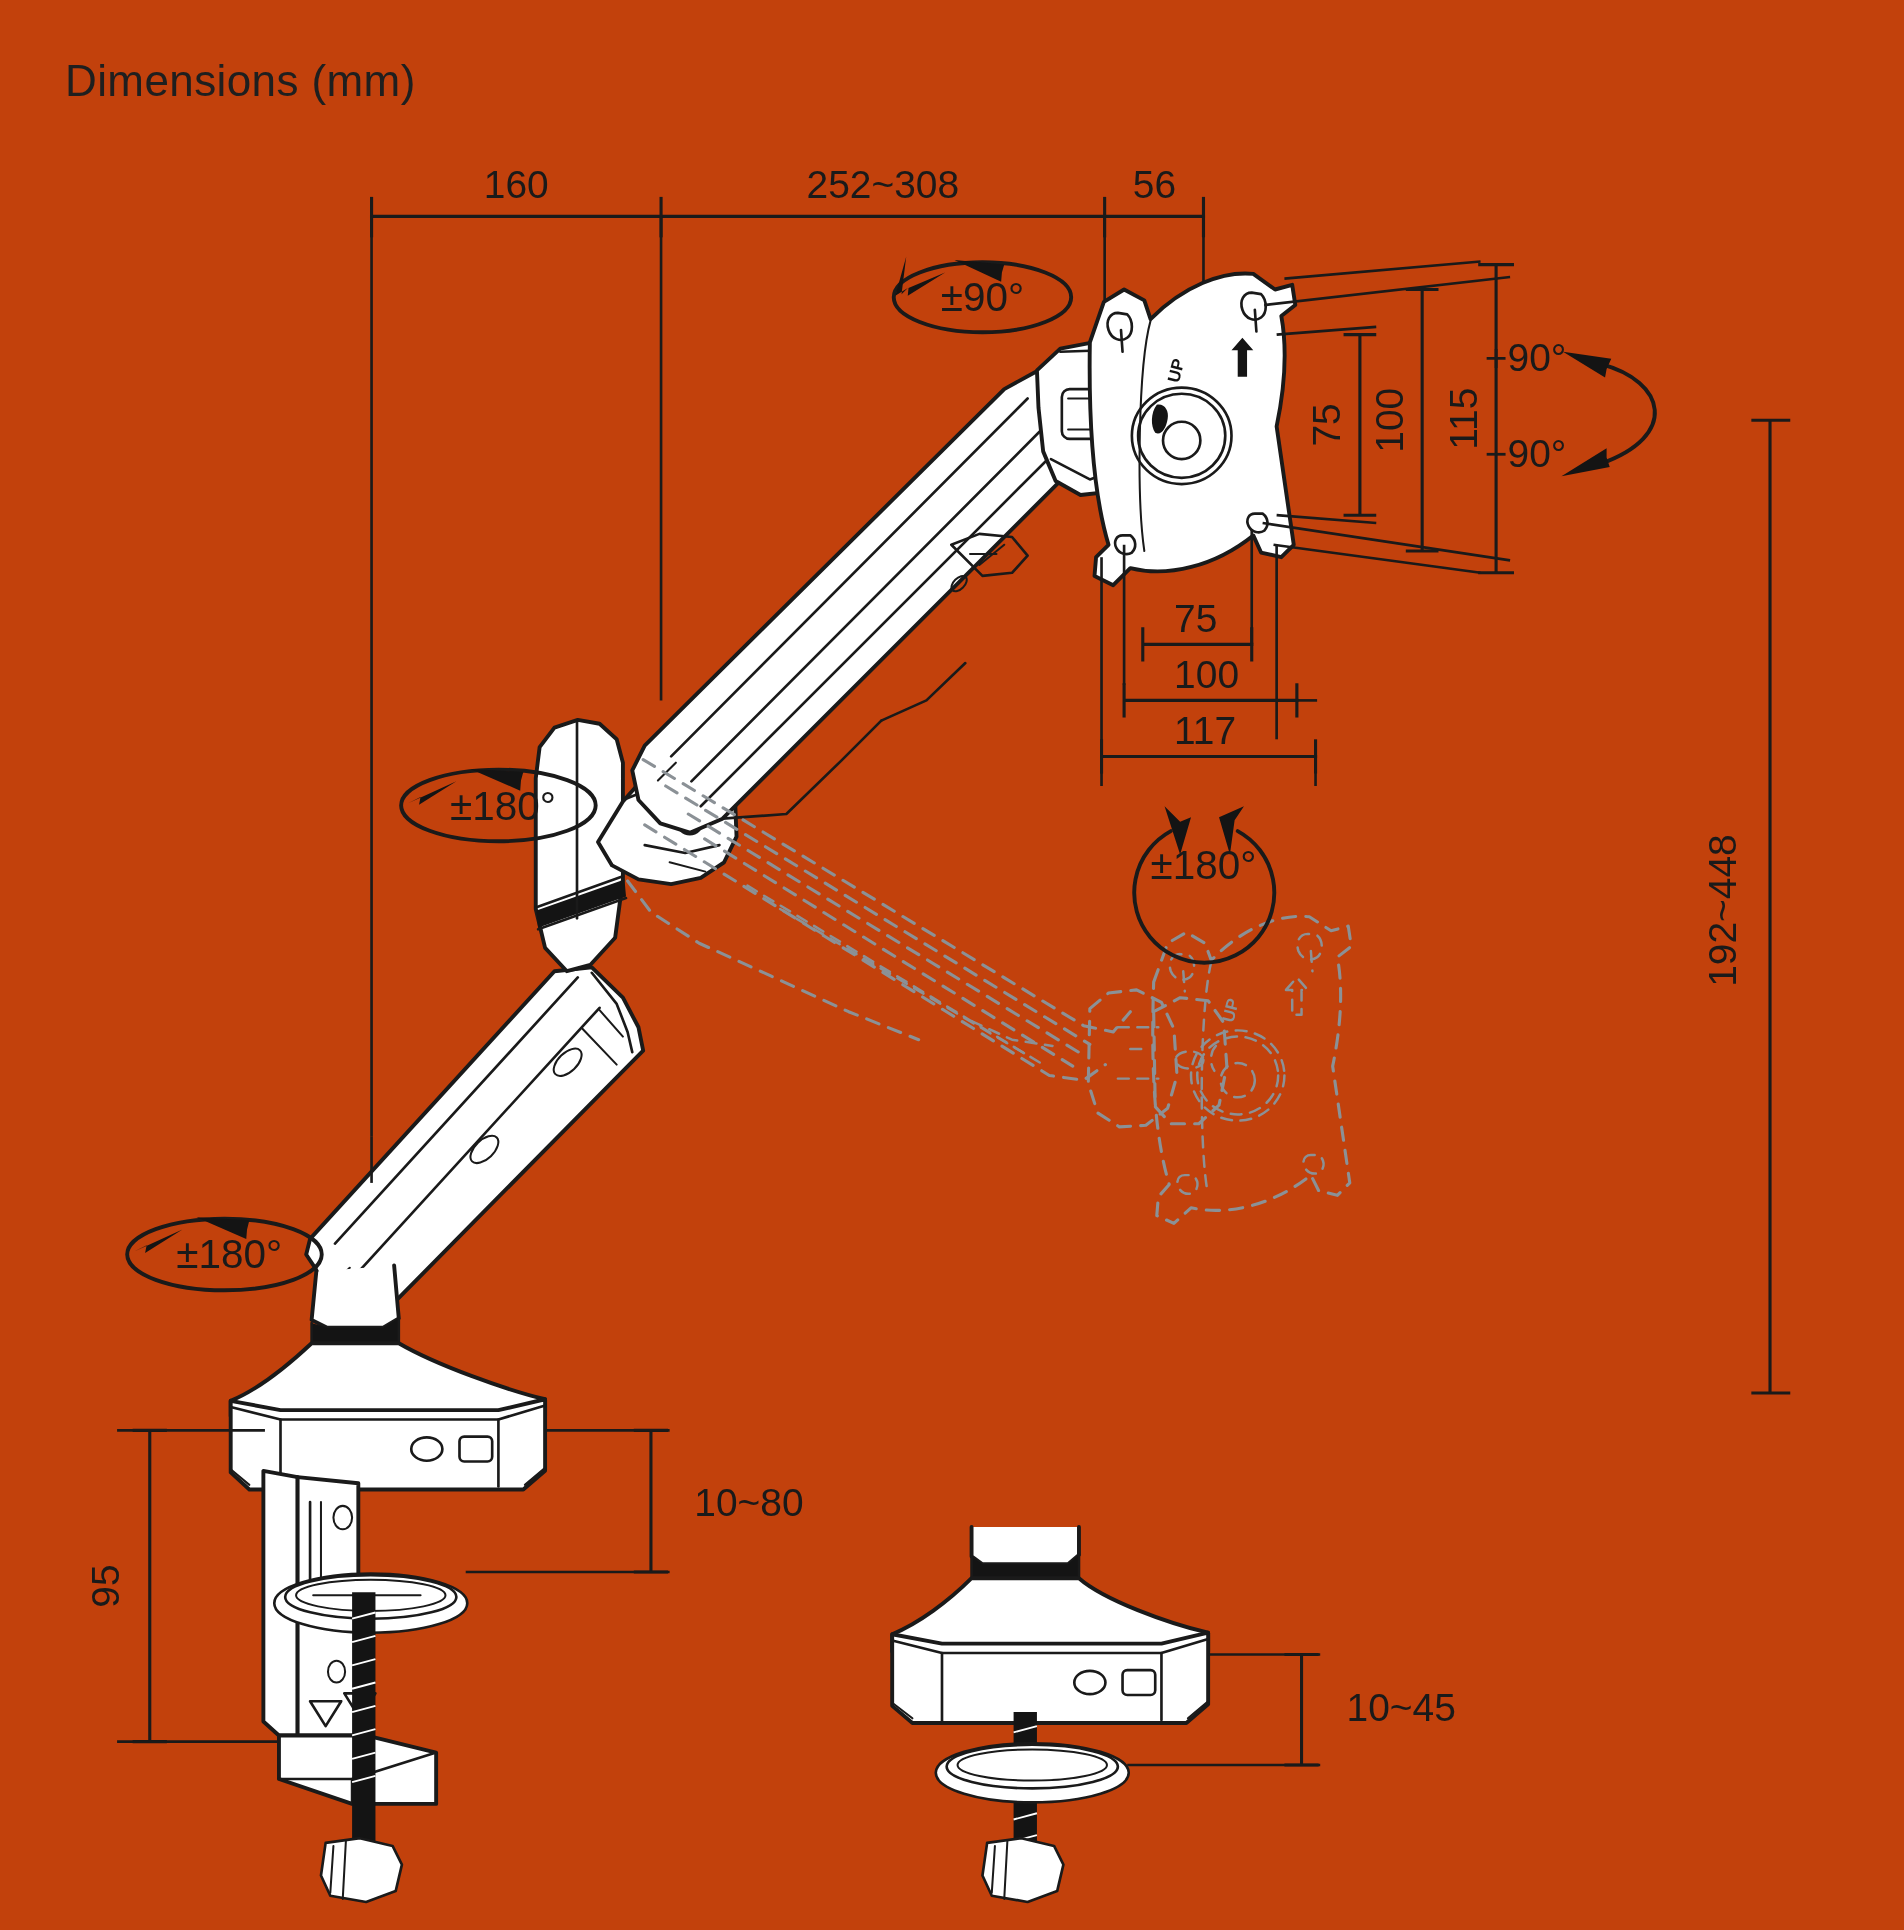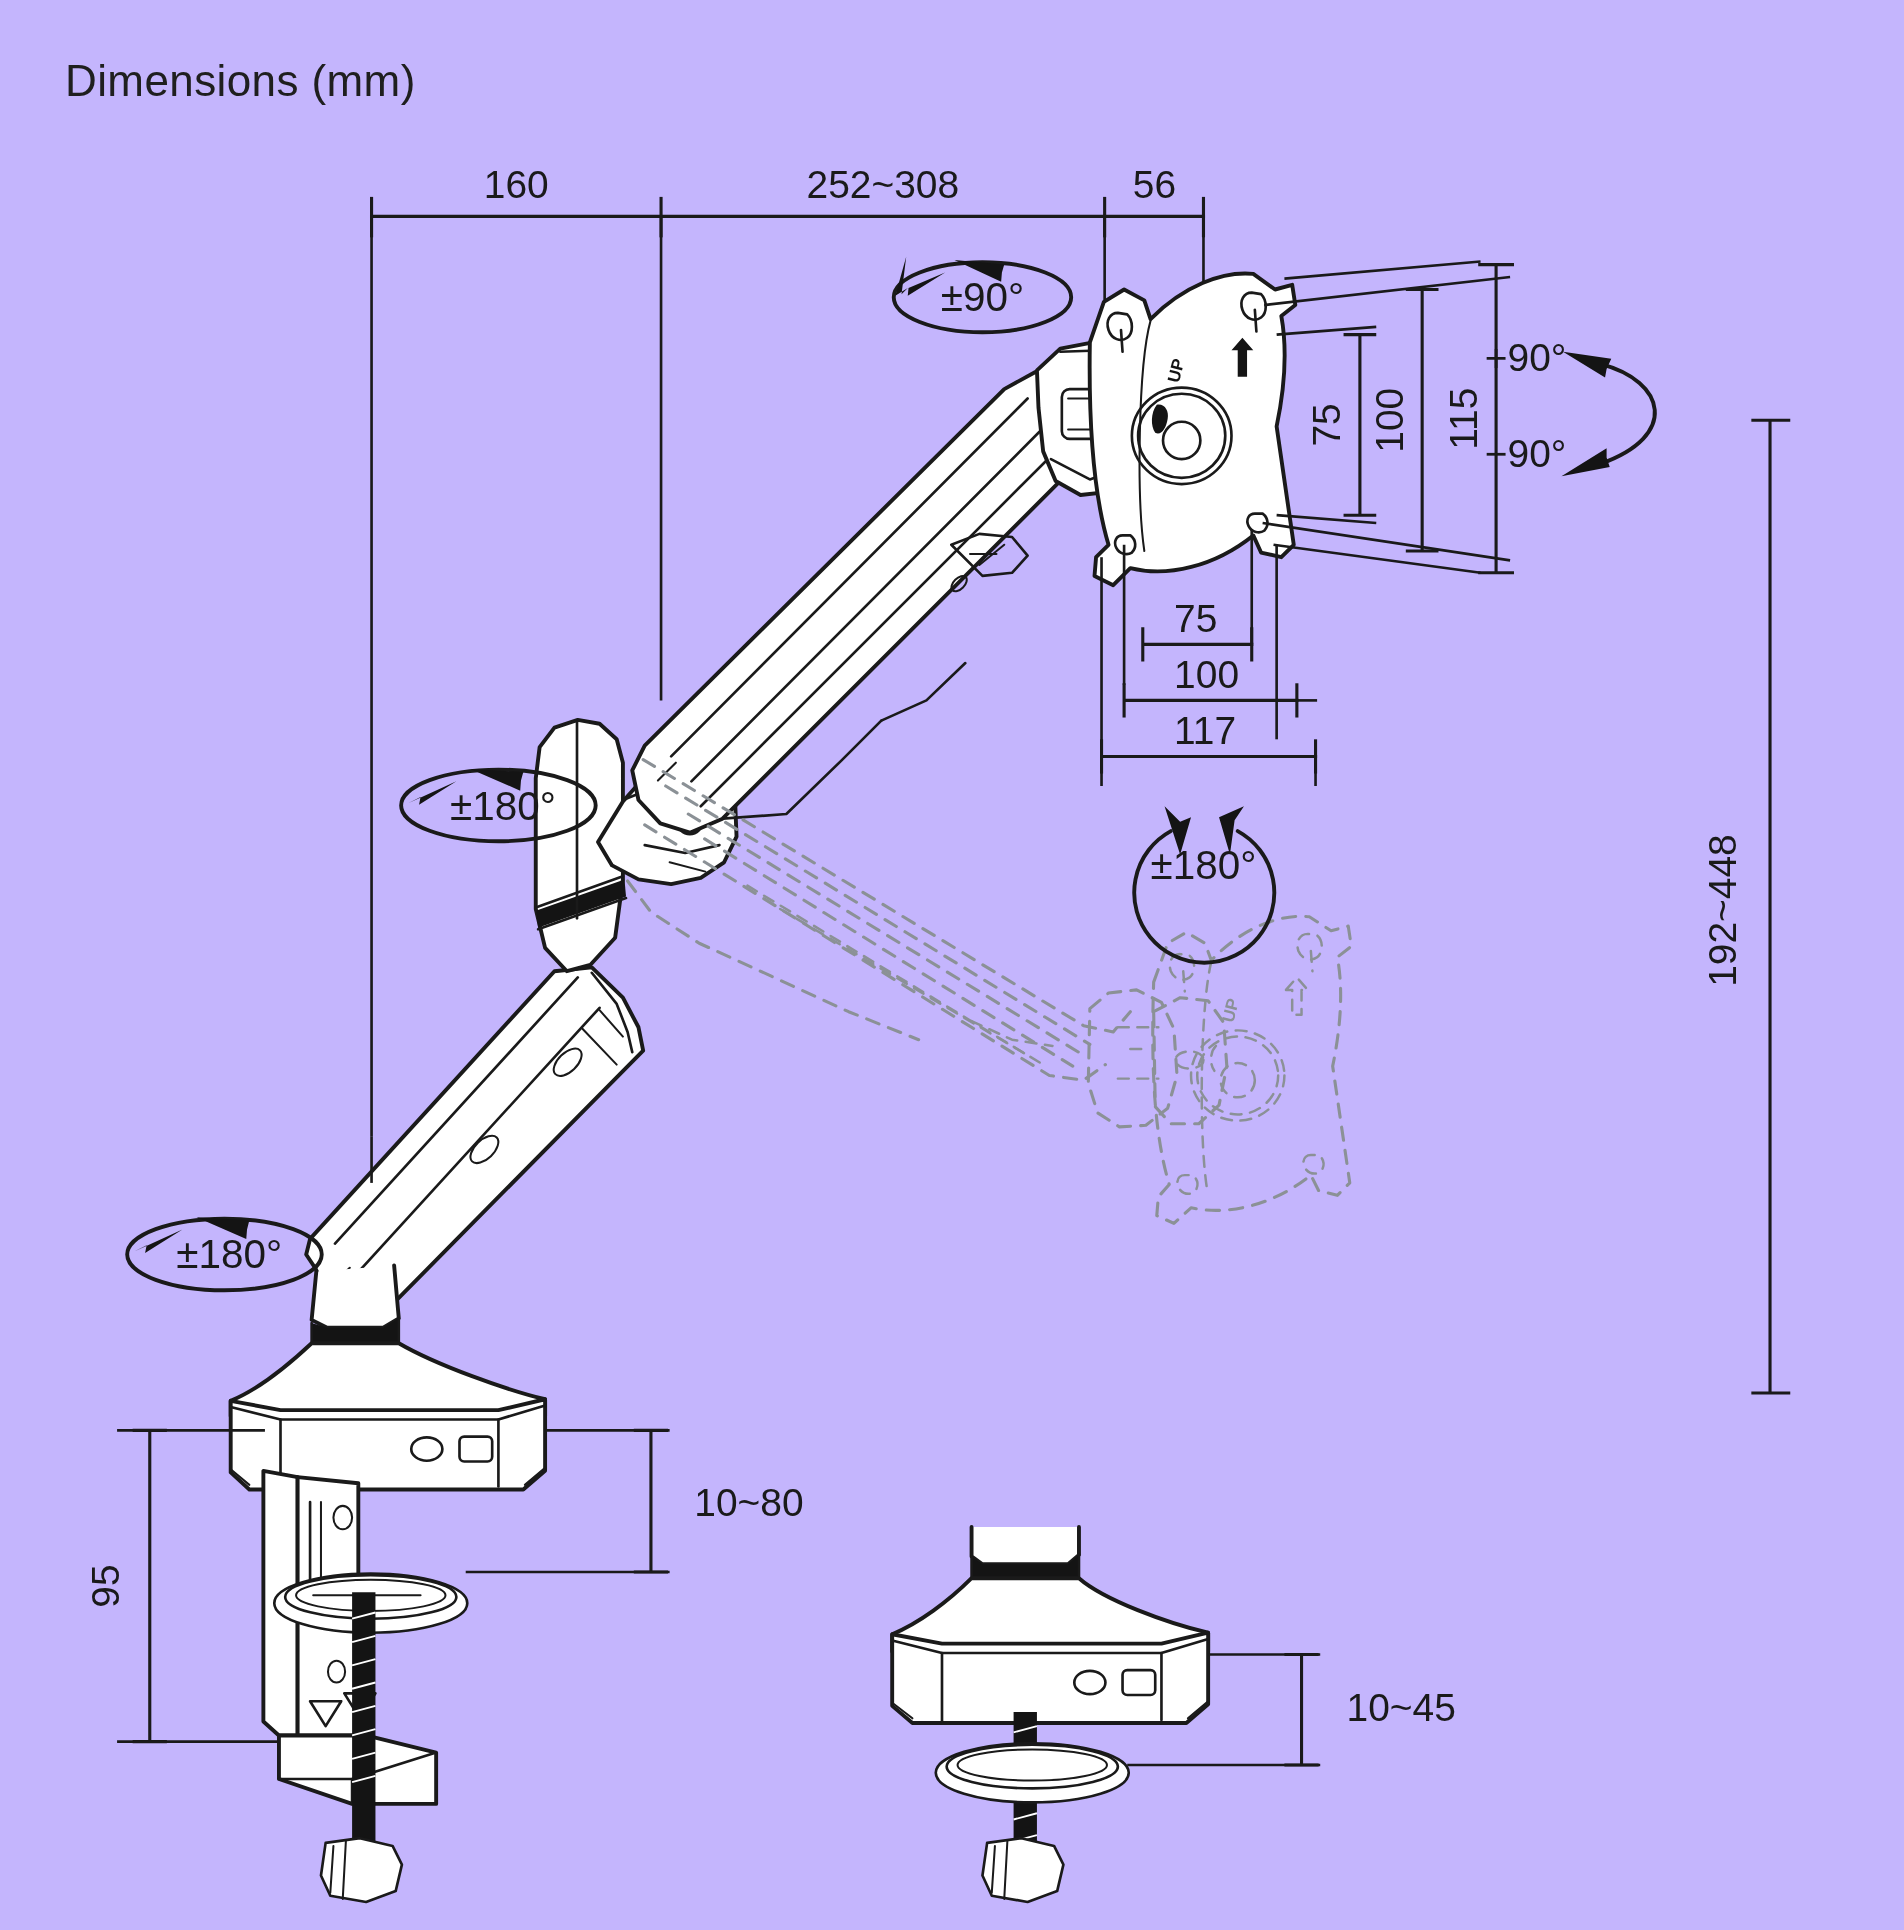--- a/index.html
+++ b/index.html
@@ -2,21 +2,21 @@
 <html style="font-size:12.5px"><head>
 <meta charset="utf-8">
 <style>
   html,body{margin:0;padding:0;background:#ffffff;}
   body{
     width:1905px;height:1930px;
     font-family:"Liberation Sans", sans-serif;
     color:#1a1a1a;
     overflow:hidden;
   }
-  #sheet{position:relative;width:1905px;height:1930px;background:#c4b5fd;}
+  #sheet{position:relative;width:1905px;height:1930px;background:#c2410c;}
   #title{
     position:absolute;left:65px;top:56px;
     font-size:44px;letter-spacing:0.4px;color:#1f1f1f;
     white-space:nowrap;
   }
   svg.art{position:absolute;left:0;top:0;width:1905px;height:1930px;}
   .ln-thin{fill:none;stroke:#1a1a1a;stroke-width:3.4;stroke-linecap:round;stroke-linejoin:round;}
   .ln-hair{fill:none;stroke:#1a1a1a;stroke-width:2.6;stroke-linecap:round;stroke-linejoin:round;}
   .dim{fill:none;stroke:#1a1a1a;stroke-width:4;stroke-linecap:butt;}
   .dimx{fill:none;stroke:#1a1a1a;stroke-width:3.4;stroke-linecap:butt;}

